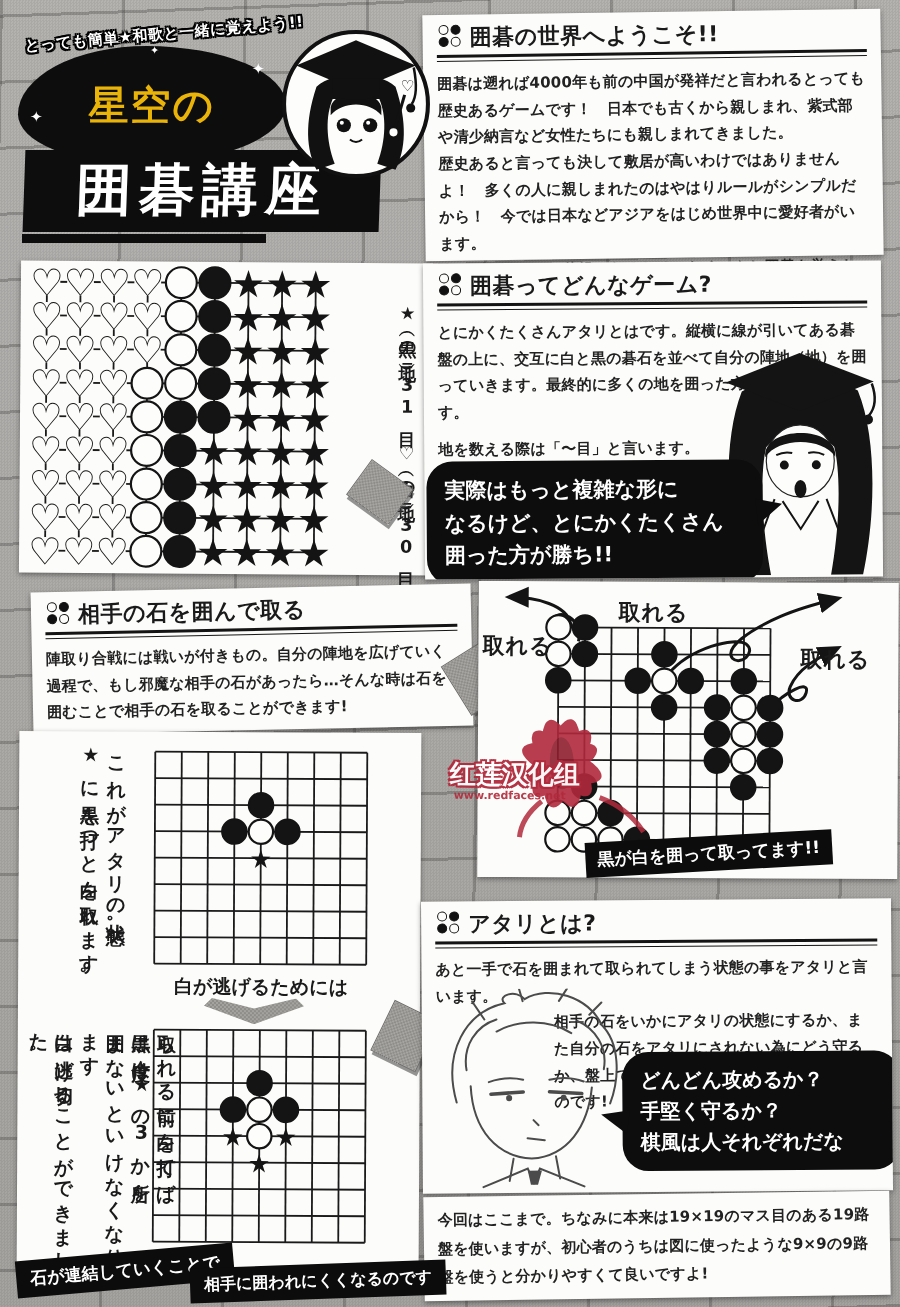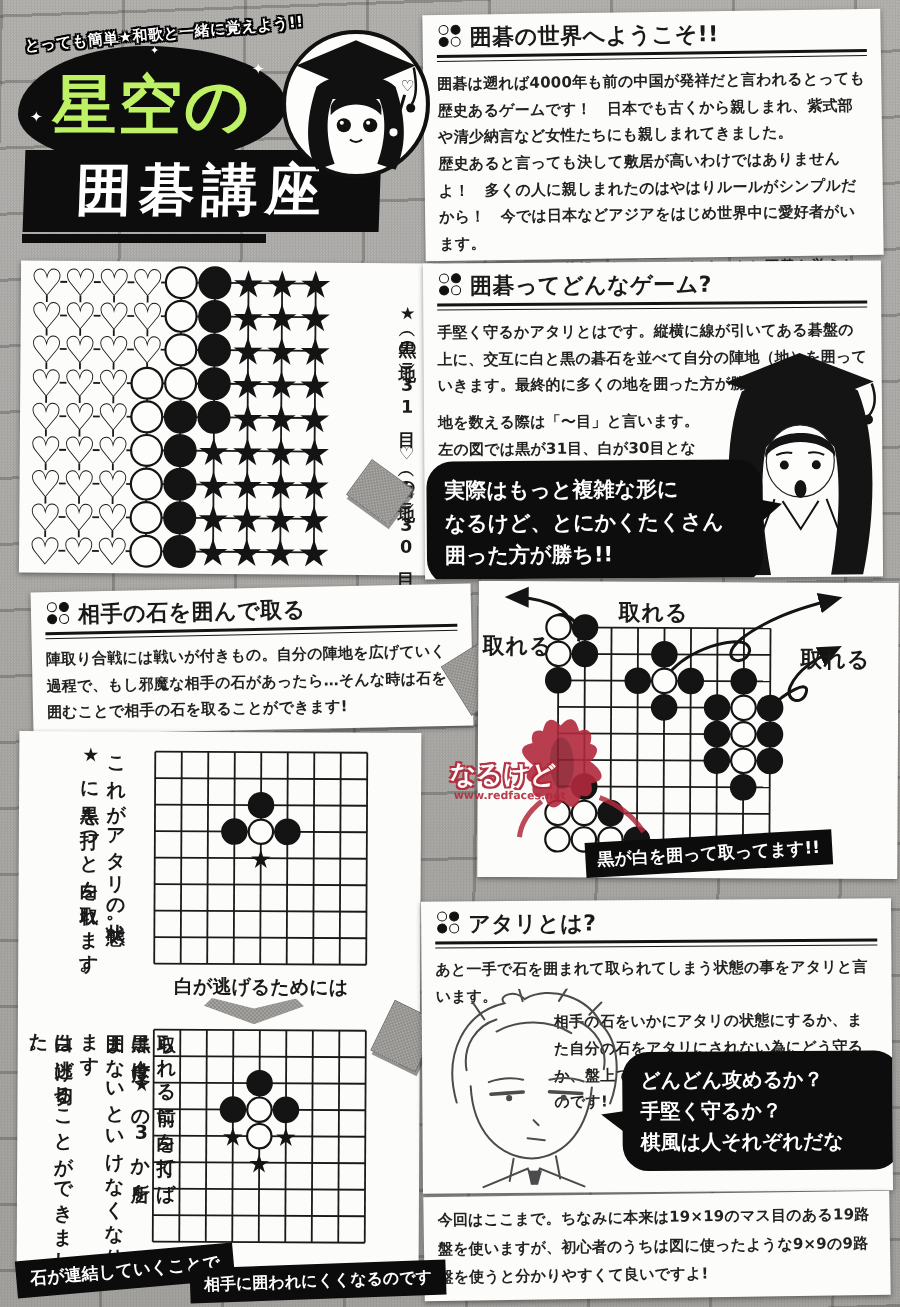--- a/index.html
+++ b/index.html
@@ -35,21 +35,21 @@
   .spark{position:absolute;color:#fff;font-size:15px;z-index:5;}
 </style>
 </head>
 <body>
 
 <div id="page">
 
   <div style="position:absolute;left:0;top:0;width:460px;height:260px;">
     <div class="outline-w" style="position:absolute;left:24px;top:22px;width:340px;font-size:15px;font-weight:900;transform:rotate(-5deg);letter-spacing:.5px;">とっても簡単★和歌と一緒に覚えよう!!</div>
     <div style="position:absolute;left:18px;top:46px;width:268px;height:118px;background:#0d0d0d;border-radius:48% 52% 55% 45% / 58% 50% 50% 42%;display:flex;align-items:center;justify-content:center;">
-      <span style="color:#bef264;font-size:64px;font-weight:900;letter-spacing:2px;">星空の</span>
+      <span style="color:#eab308;font-size:40px;font-weight:900;letter-spacing:2px;">星空の</span>
     </div>
     <span class="spark" style="left:30px;top:108px;">✦</span>
     <span class="spark" style="left:252px;top:60px;">✦</span>
     <span class="spark" style="left:150px;top:44px;font-size:11px;">✦</span>
     <div style="position:absolute;left:24px;top:150px;width:356px;height:82px;background:#0d0d0d;display:flex;align-items:center;justify-content:center;transform:skewX(-2deg);">
       <span style="color:#fff;font-size:56px;font-weight:900;letter-spacing:7px;">囲碁講座</span>
     </div>
     <div style="position:absolute;left:22px;top:234px;width:244px;height:9px;background:#0d0d0d;"></div>
 
     <svg viewBox="0 0 150 150" style="position:absolute;left:280px;top:28px;width:152px;height:152px;z-index:6;">
@@ -235,21 +235,21 @@
     <div class="sec-head">
       <span class="stones-icon">
           <i></i>
           <i class="b"></i>
           <i class="b"></i>
           <i></i>
         </span>
       <span class="h-title">囲碁ってどんなゲーム?</span>
     </div>
     <div class="body-txt" style="margin-top:13px;">
-      <p><span>手堅く守るか</span><span class="bold">アタリとは</span><span>です。縦横に線が引いてある碁盤の上に、交互に白と黒の碁石を並べて自分の陣地（地）を囲っていきます。最終的に多くの地を囲った方が勝ちとなります。</span></p>
+      <p><span>とにかくたくさん</span><span class="bold">アタリとは</span><span>です。縦横に線が引いてある碁盤の上に、交互に白と黒の碁石を並べて自分の陣地（地）を囲っていきます。最終的に多くの地を囲った方が勝ちとなります。</span></p>
       <p style="width:63%;margin-top:10px;">地を数える際は「〜目」と言います。左の図では黒が31目、白が30目となり黒の1目勝ちとなります。</p>
     </div>
     <svg viewBox="0 0 175 226" style="position:absolute;left:288px;top:88px;width:175px;height:226px;">
       <path d="M30,42 C10,92 14,172 26,226 L58,226 C48,172 48,122 54,98 C70,80 106,80 122,98 C128,122 128,172 118,226 L150,226 C162,172 166,92 146,42 C120,26 56,26 30,42 Z" fill="#141414"></path>
       <ellipse cx="88" cy="112" rx="34" ry="36" fill="#fdfdfb" stroke="#222" stroke-width="1.2"></ellipse>
       <path d="M53,108 C50,76 126,76 123,108 C110,88 66,88 53,108 Z" fill="#141414"></path>
       <polygon points="88,4 162,33 88,62 14,33" fill="#141414"></polygon>
       <path d="M160,35 q7,20 -3,32" stroke="#141414" stroke-width="2.5" fill="none"></path>
       <circle cx="156" cy="71" r="5" fill="#141414"></circle>
       <circle cx="72" cy="116" r="4.5" fill="#141414"></circle>
@@ -359,21 +359,21 @@
           <ellipse rx="15" ry="42" transform="rotate(-70)"></ellipse>
             <ellipse rx="15" ry="42" transform="rotate(-42)"></ellipse>
           <ellipse rx="16" ry="45" transform="rotate(-16)"></ellipse>
             <ellipse rx="16" ry="45" transform="rotate(12)"></ellipse>
           <ellipse rx="15" ry="42" transform="rotate(40)"></ellipse>
             <ellipse rx="14" ry="38" transform="rotate(66)"></ellipse>
           <ellipse rx="12" ry="26" transform="rotate(-2)" fill="#8e1e2f"></ellipse>
         </g>
         <path d="M150,96 q28,10 44,34 M92,100 q-20,16 -22,36" stroke="#b12a3c" stroke-width="5" fill="none" opacity=".85"></path>
       </svg>
-      <div style="position:absolute;left:0px;top:56px;font-size:26px;font-weight:900;color:#fff;text-shadow:-2px -2px 0 #b12a3c,2px -2px 0 #b12a3c,-2px 2px 0 #b12a3c,2px 2px 0 #b12a3c,0 2px 0 #b12a3c,0 -2px 0 #b12a3c;opacity:.95;">なるけど</div>
+      <div style="position:absolute;left:0px;top:56px;font-size:26px;font-weight:900;color:#fff;text-shadow:-2px -2px 0 #b12a3c,2px -2px 0 #b12a3c,-2px 2px 0 #b12a3c,2px 2px 0 #b12a3c,0 2px 0 #b12a3c,0 -2px 0 #b12a3c;opacity:.95;">红莲汉化组</div>
       <div style="position:absolute;left:4px;top:88px;font-size:11px;font-weight:700;color:#b12a3c;opacity:.9;">www.redfaces.net</div>
     </div>
     <div class="banner" style="left:108px;top:254px;padding:6px 12px;font-size:17px;transform:rotate(-3.5deg);">黒が白を囲って取ってます!!</div>
   </div>
 
   <div class="panel" style="left:18px;top:732px;width:402px;height:538px;transform:rotate(.3deg);">
     <div class="vtext" style="position:absolute;left:58px;top:12px;height:250px;font-size:19px;line-height:1.4;">
       <span>これがアタリの状態。</span>
       <span>★に黒を打つと白を取れます。</span>
     </div>

